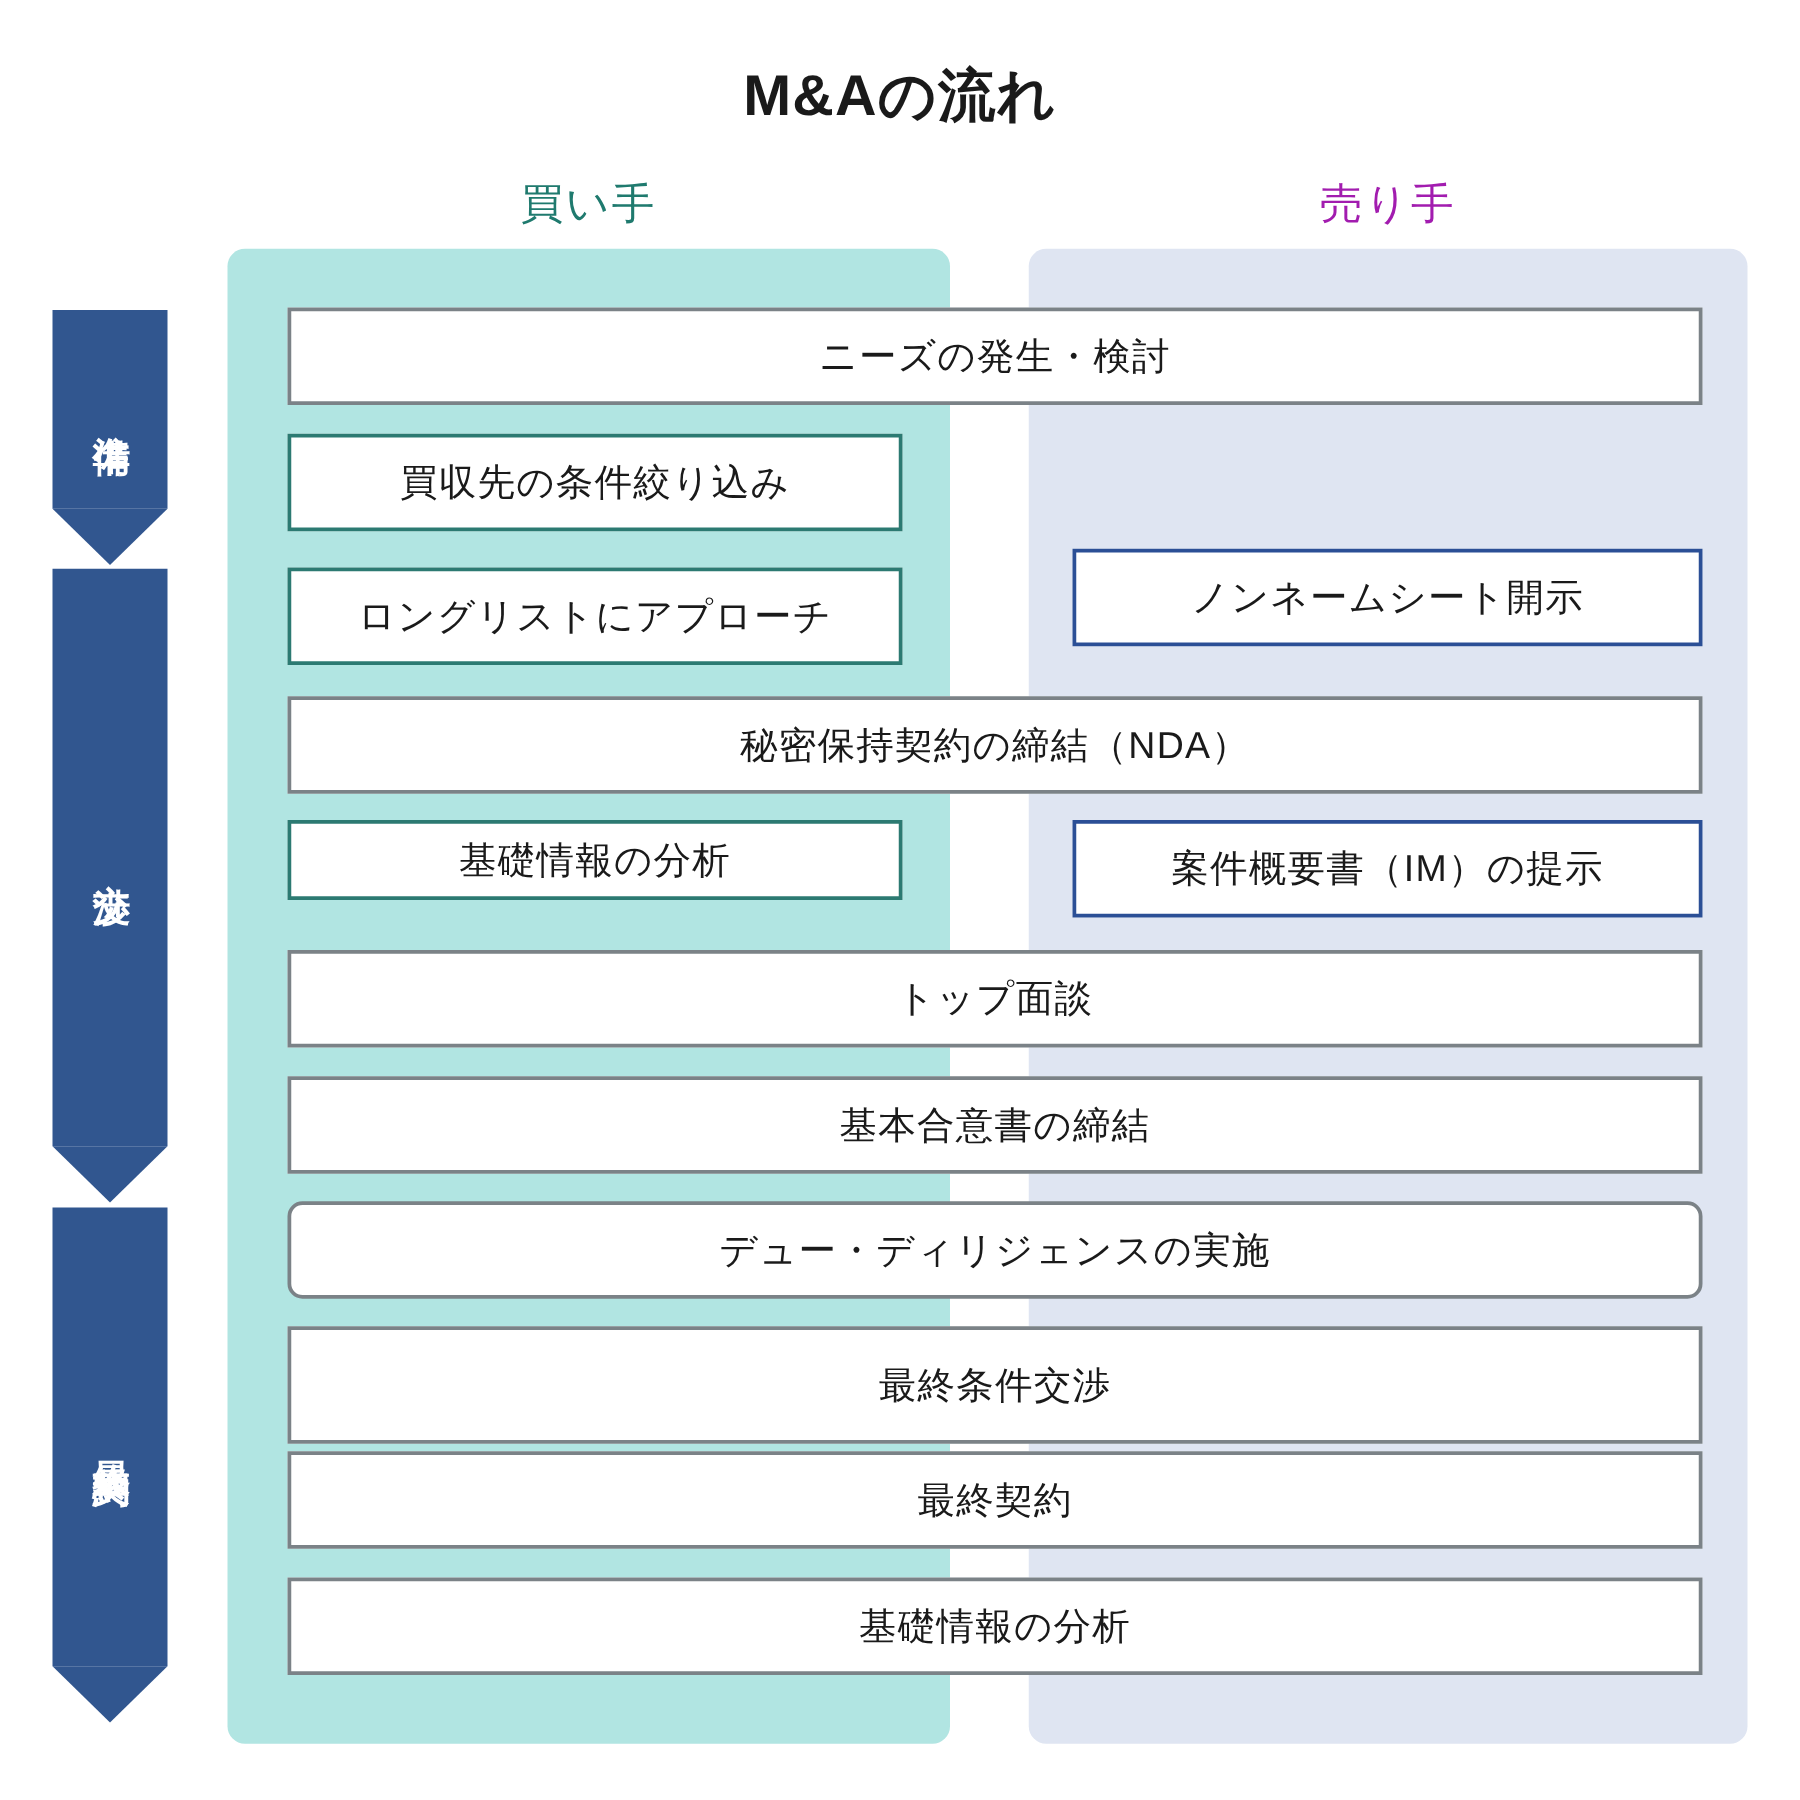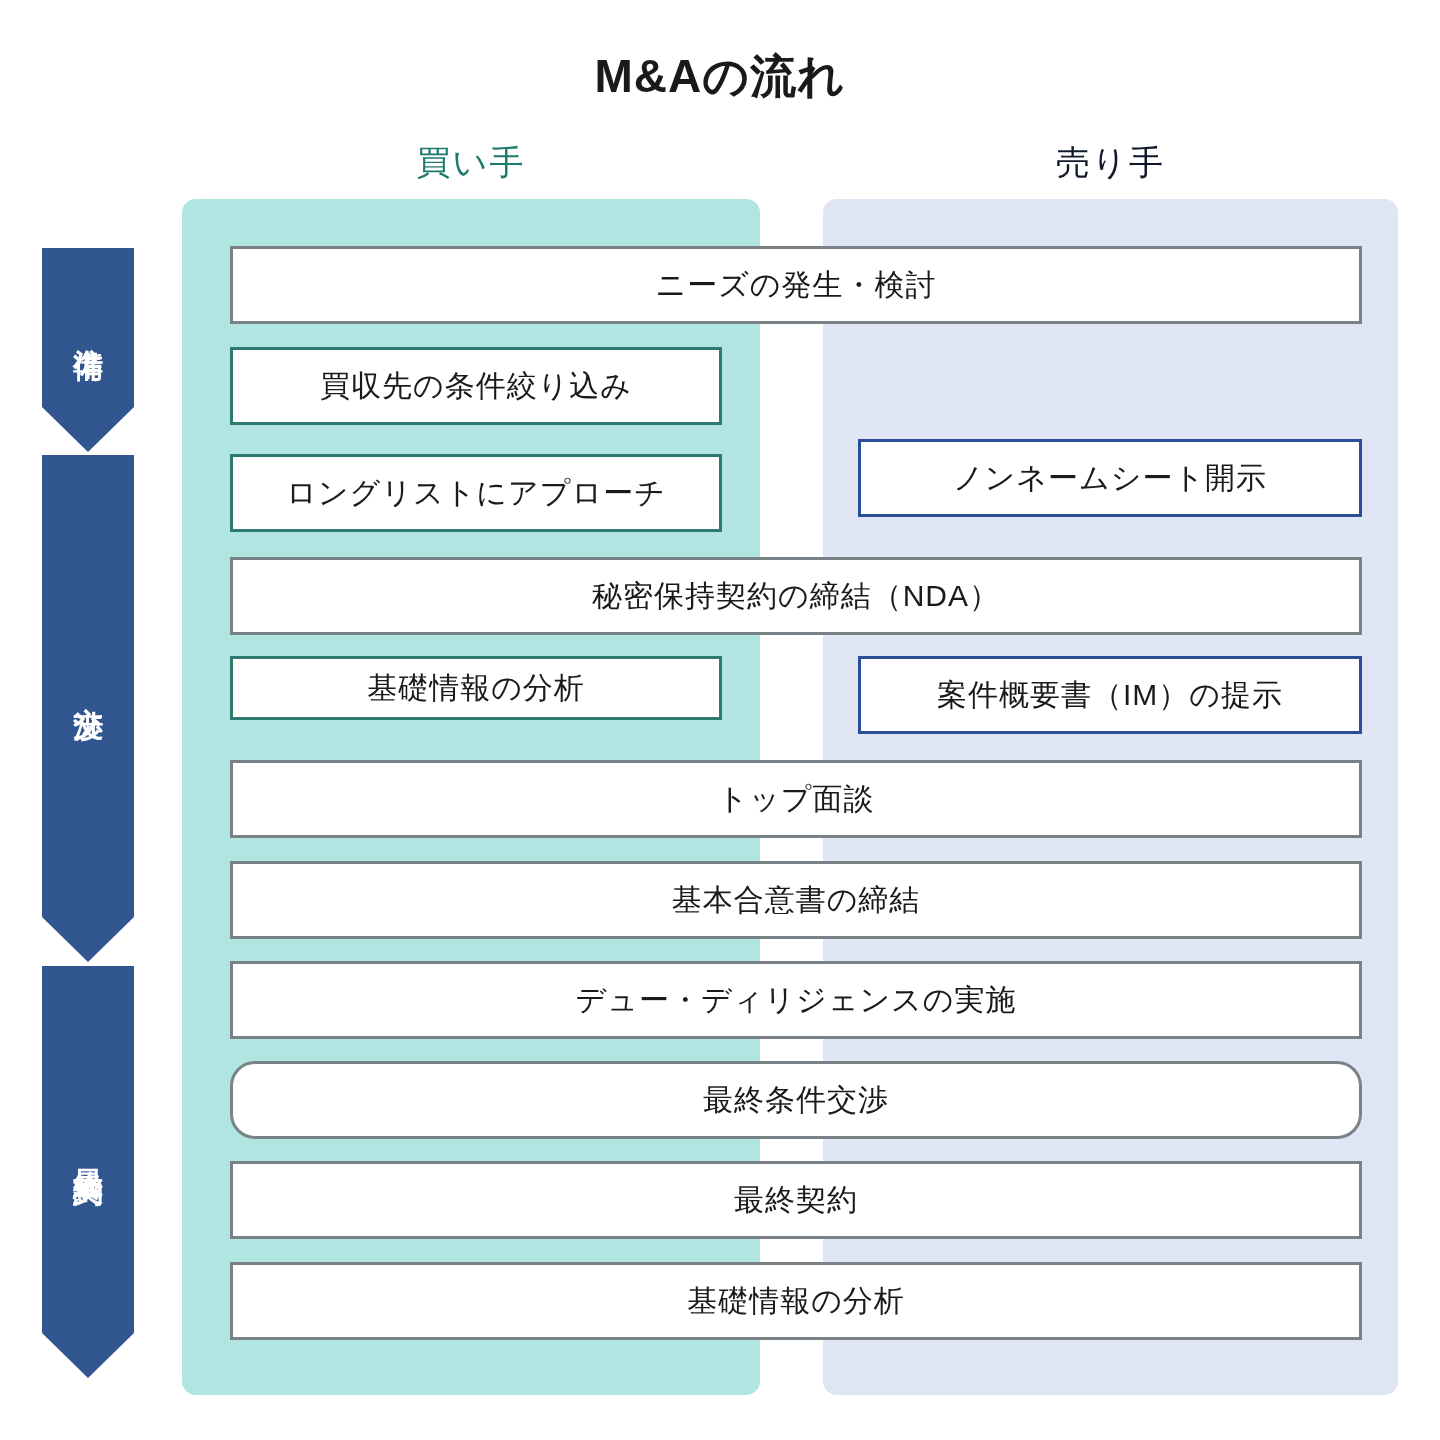--- a/index.html
+++ b/index.html
@@ -43,21 +43,21 @@
     letter-spacing: 2px;
   }
   .col-head.buyer {
     left: 182px;
     width: 578px;
     color: #1f7a6e;
   }
   .col-head.seller {
     left: 823px;
     width: 575px;
-    color: #0f172a;
+    color: #a21caf;
   }
 
   
   .lane {
     position: absolute;
     top: 199px;
     height: 1196px;
     border-radius: 14px;
   }
   .lane.buyer {
@@ -179,21 +179,21 @@
 
   <div class="box full" style="top:557px;height:78px;">秘密保持契約の締結（NDA）</div>
 
   <div class="box buy" style="top:656px;height:64px;">基礎情報の分析</div>
   <div class="box sell" style="top:656px;height:78px;">案件概要書（IM）の提示</div>
 
   <div class="box full" style="top:760px;height:78px;">トップ面談</div>
 
   <div class="box full" style="top:861px;height:78px;">基本合意書の締結</div>
 
-  <div class="box full" style="top:961px;height:78px;">デュー・ディリジェンスの実施</div>
+  <div class="box full" style="top:961px;height:78px;border-radius:12px;">デュー・ディリジェンスの実施</div>
 
-  <div class="box full" style="top:1061px;height:78px;border-radius:25px;">最終条件交渉</div>
+  <div class="box full" style="top:1061px;height:94px;">最終条件交渉</div>
 
   <div class="box full" style="top:1161px;height:78px;">最終契約</div>
 
   <div class="box full" style="top:1262px;height:78px;">基礎情報の分析</div>
 
 </div>
 
 </body></html>

